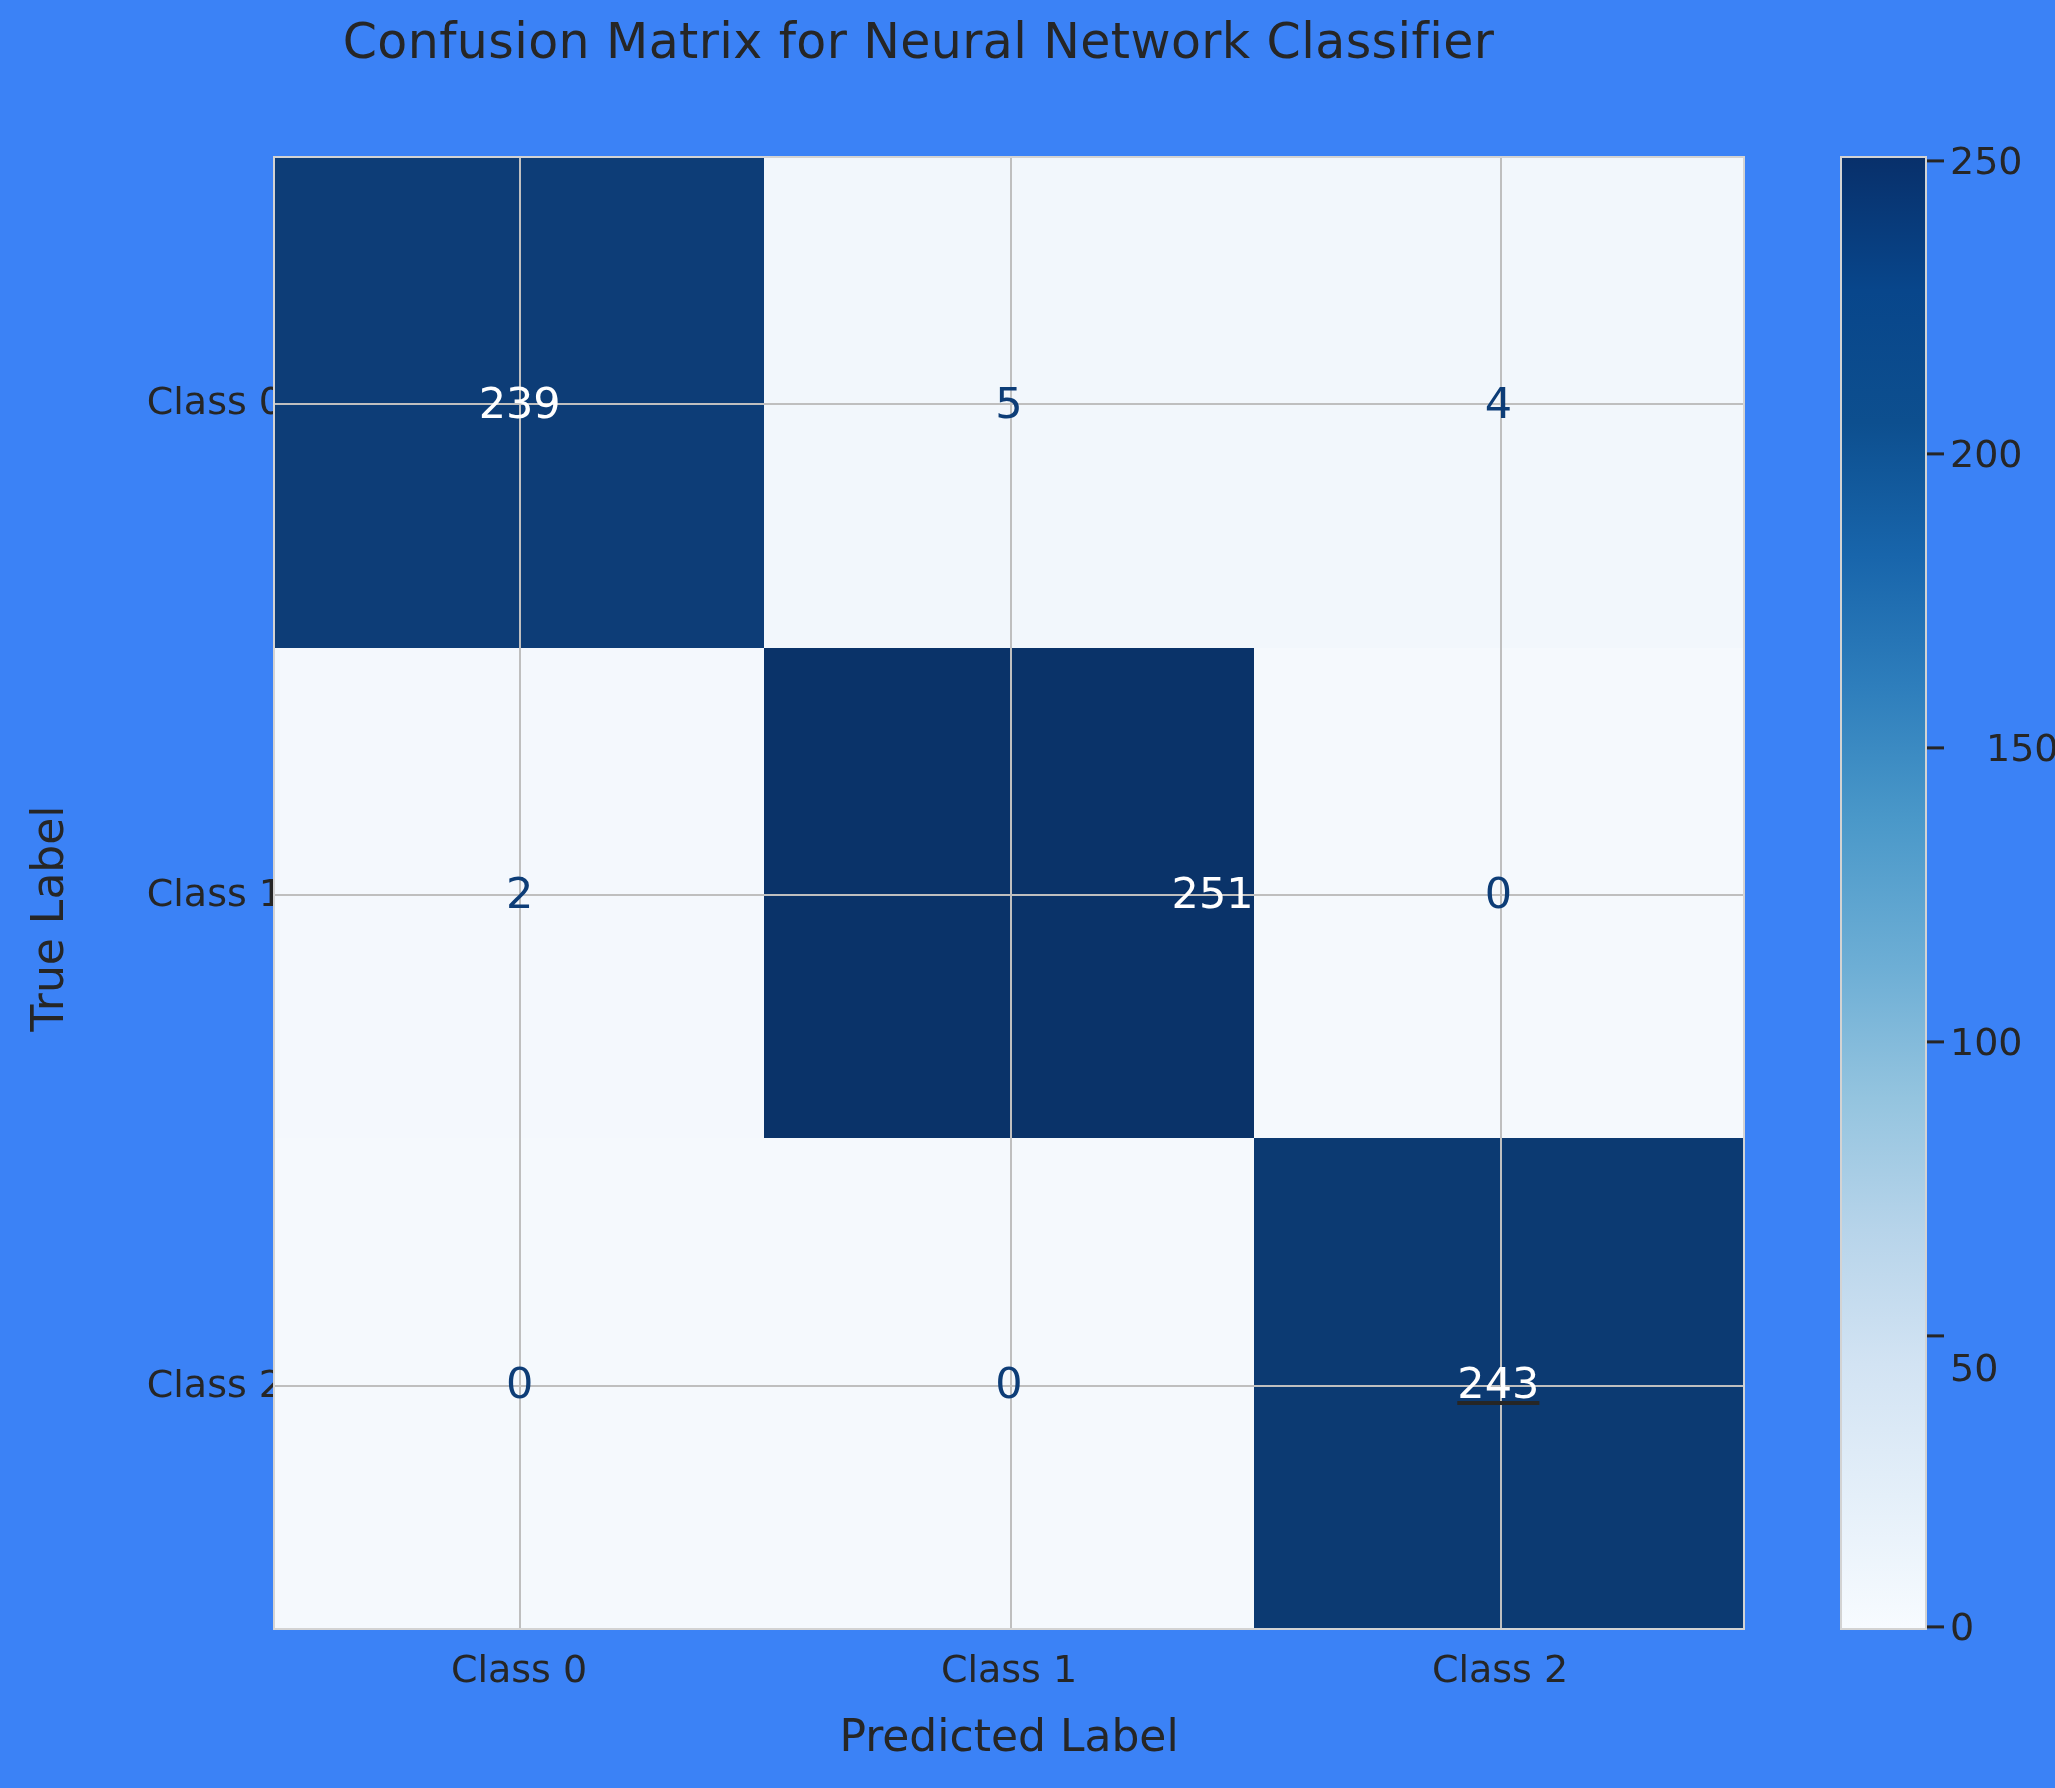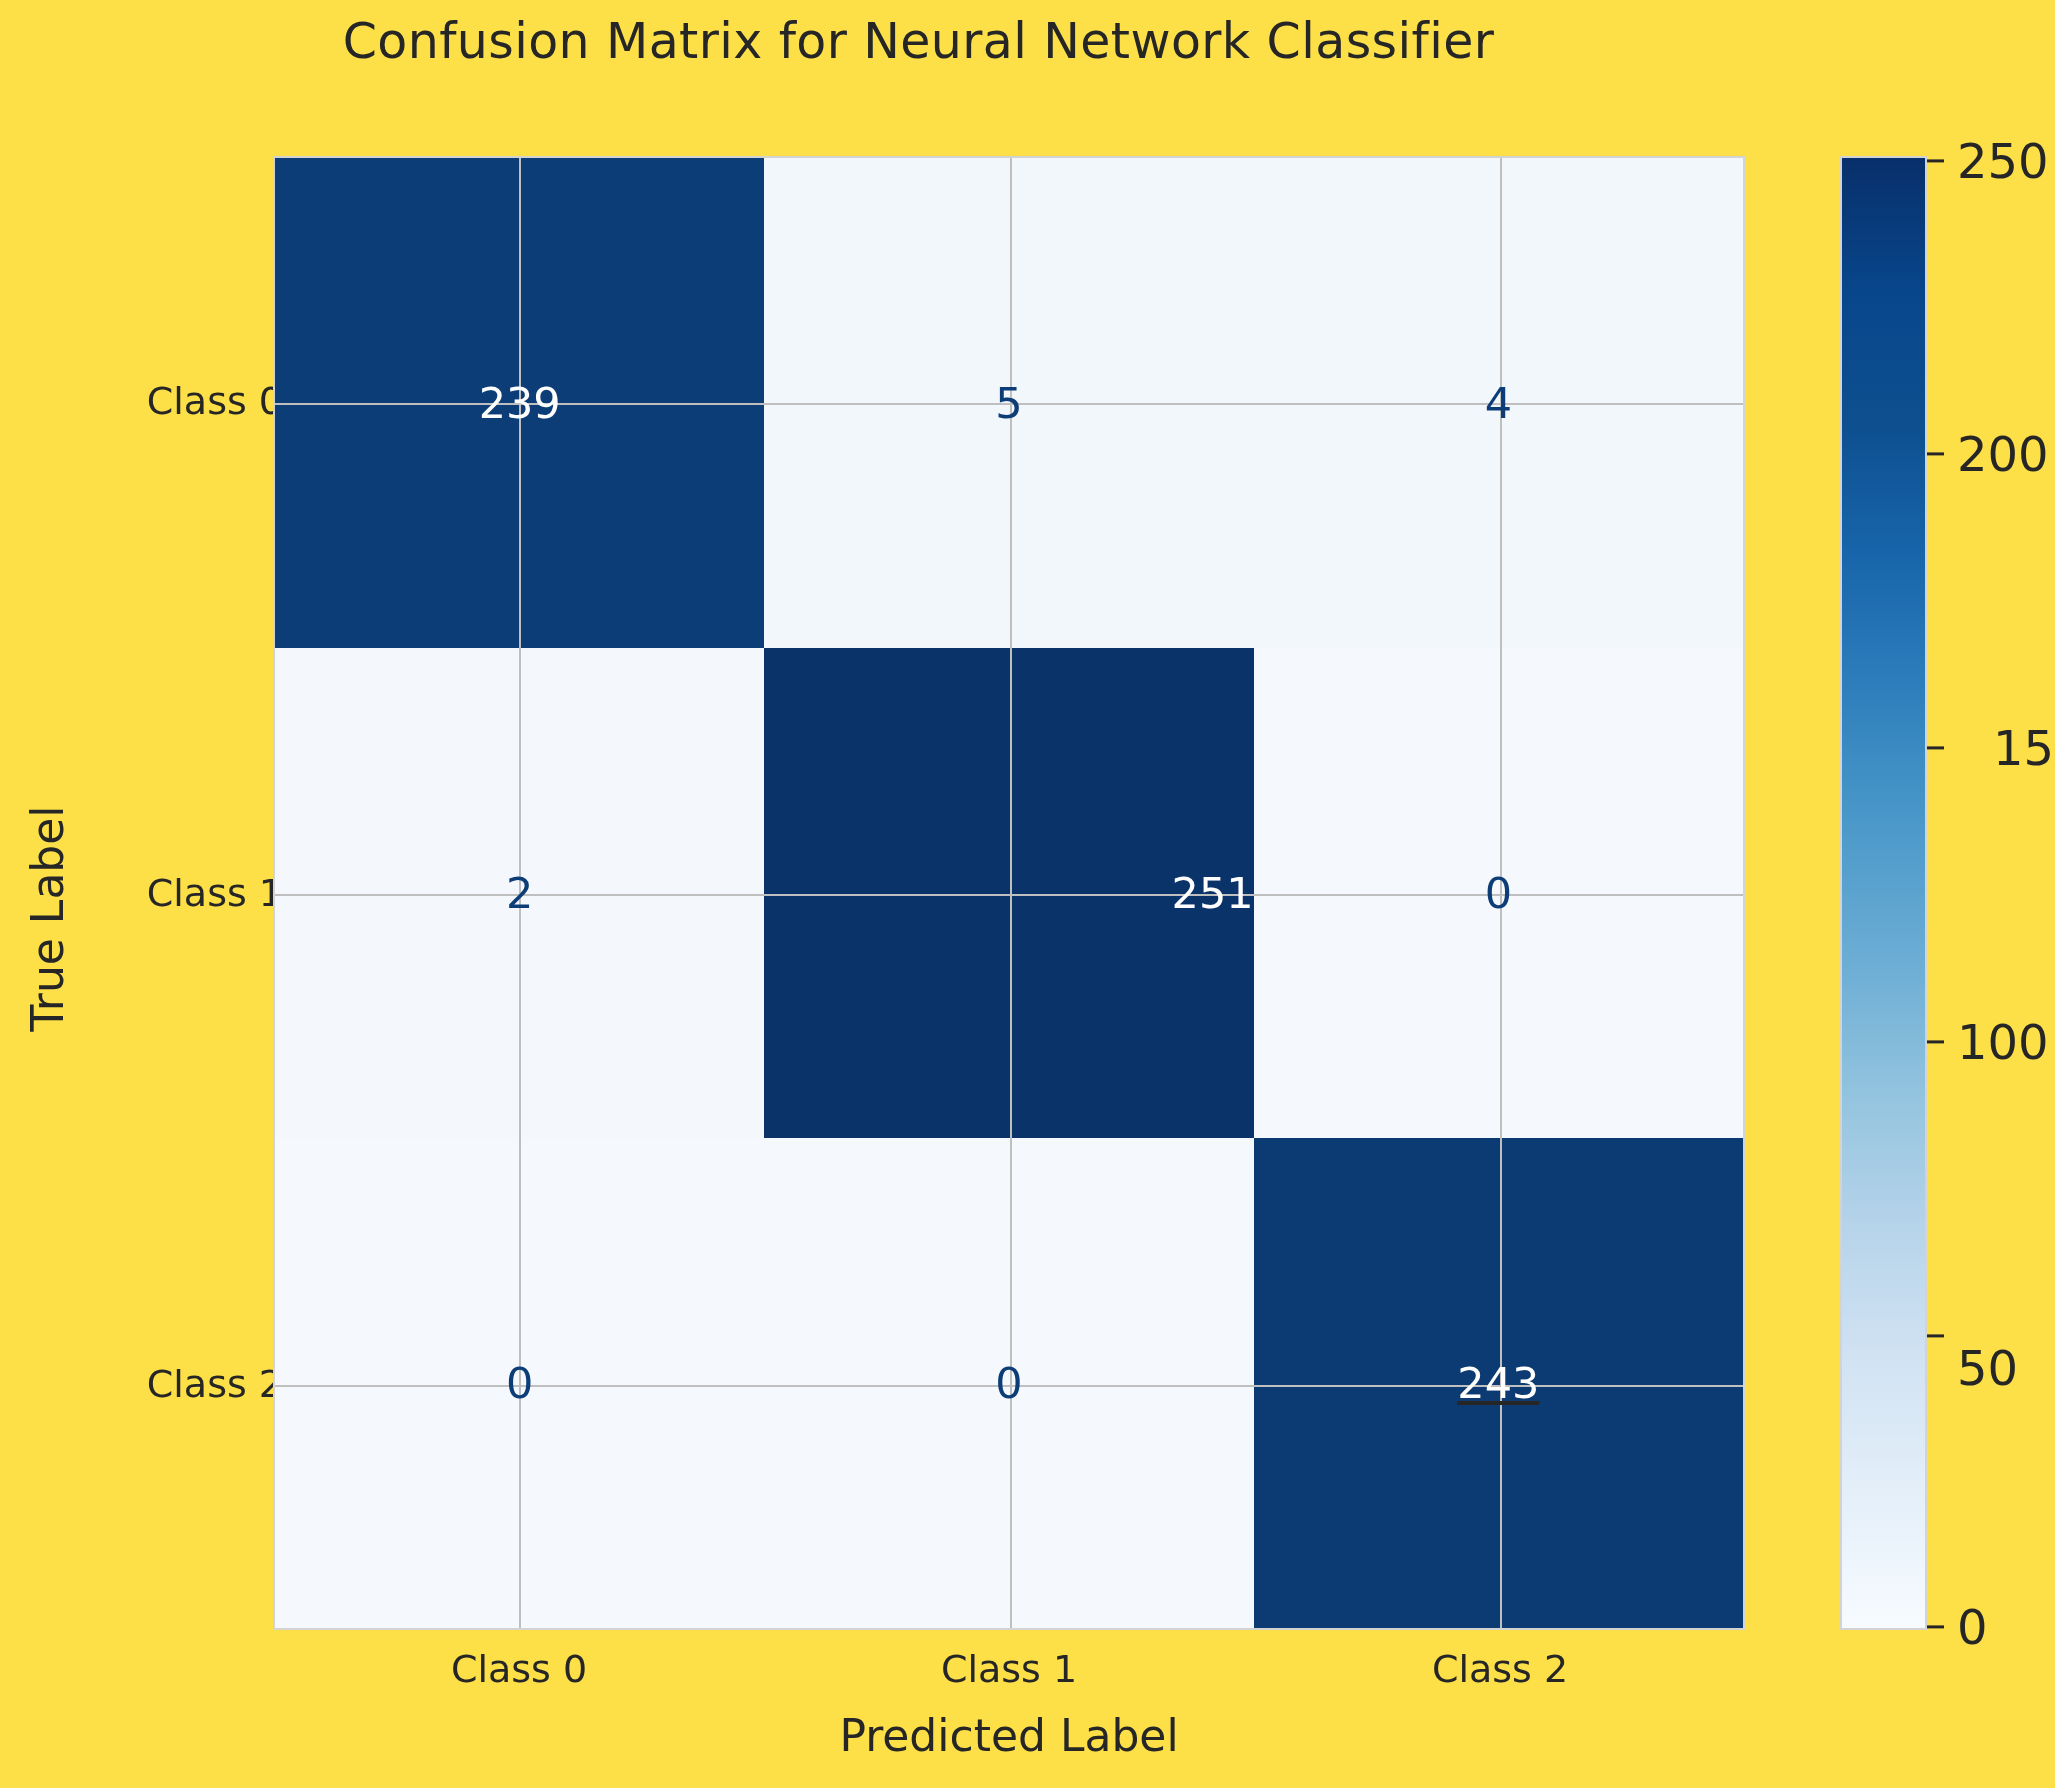--- a/index.html
+++ b/index.html
@@ -15,21 +15,21 @@
     overflow: hidden;
     position: relative;
   }
 
   
   #figure {
     position: absolute;
     left: 0; top: 0;
     width: 2056px;
     height: 1788px;
-    background: #fde047;
+    background: #3b82f6;
   }
 
   
   #chart-title {
     position: absolute;
     left: 0;
     top: 12.7px;
     width: 1837px;
     text-align: center;
     font-size: 49px;
@@ -173,22 +173,22 @@
   .cbtick-mark {
     position: absolute;
     left: 87px;
     width: 17.4px;
     height: 3.2px;
     background: #262626;
     transform: translateY(-50%);
   }
   .cbtick-label {
     position: absolute;
-    left: 117px;
-    font-size: 48px;
+    left: 110px;
+    font-size: 38px;
     color: #262626;
     transform: translateY(-50%);
     white-space: nowrap;
   }
 </style>
 </head>
 <body>
 
 <div id="figure">
 

